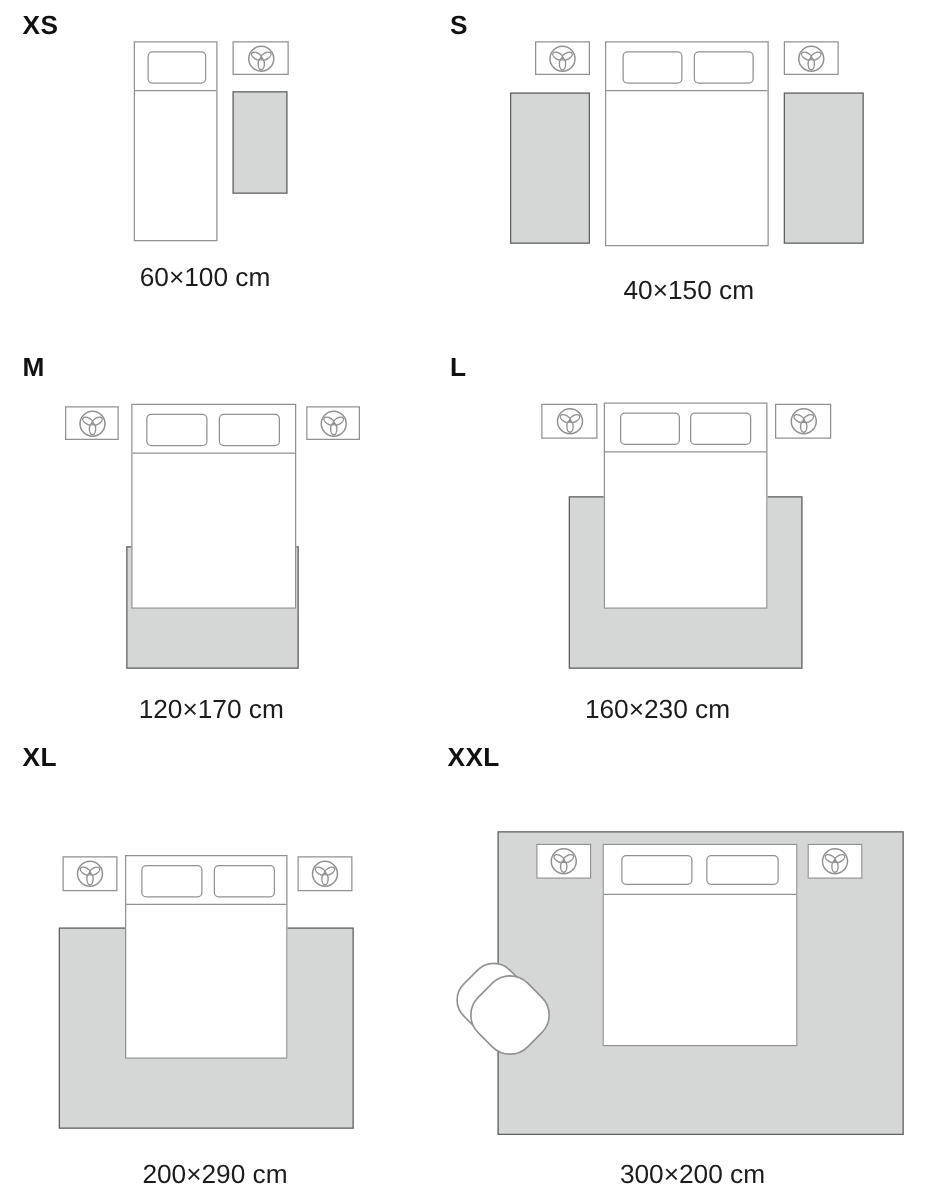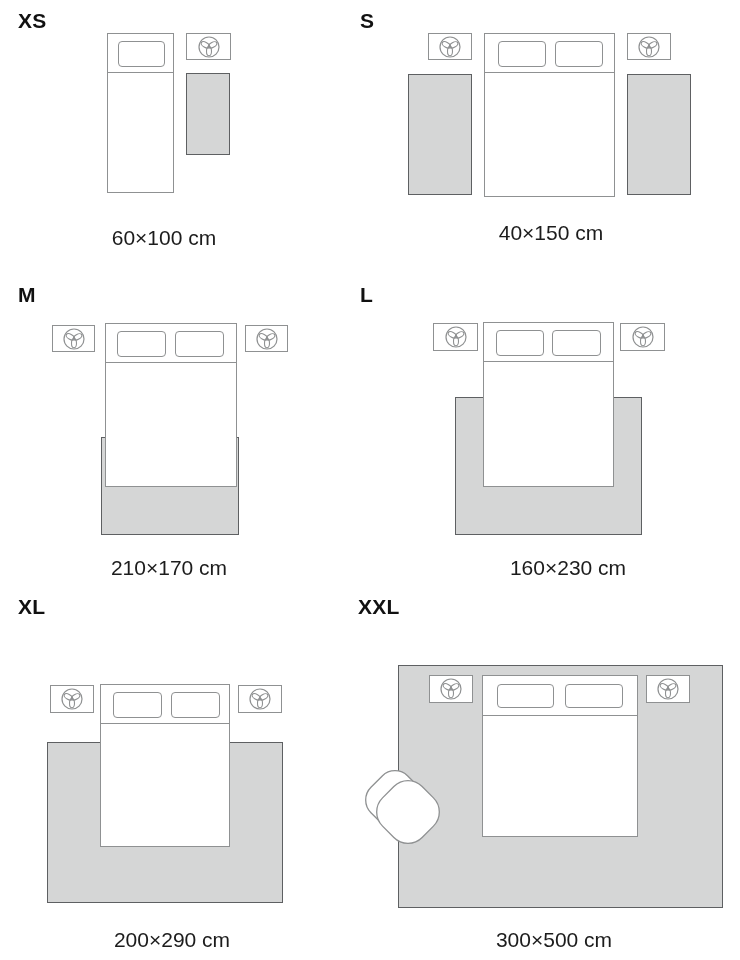--- a/index.html
+++ b/index.html
@@ -58,21 +58,21 @@
         <g fill="none" stroke="#8f9192" stroke-width="1.1">
           <ellipse cx="12" cy="7.8" rx="2.5" ry="4.6" transform="rotate(180 12 12)"></ellipse>
           <ellipse cx="12" cy="7.8" rx="2.5" ry="4.6" transform="rotate(60 12 12)"></ellipse>
           <ellipse cx="12" cy="7.8" rx="2.5" ry="4.6" transform="rotate(-60 12 12)"></ellipse>
         </g>
       </svg>
     </div>
 
     <div class="rug" style="left:186px;top:73px;width:44px;height:82px"></div>
 
-    <div class="caption" style="left:64px;top:226px">60×100 cm</div>
+    <div class="caption" style="left:64px;top:211px">60×100 cm</div>
   </section>
 
   
   <section class="panel">
     <div class="size-label" style="left:360px;top:10px">S</div>
 
     <div class="nightstand" style="left:428px;top:33px;width:44px;height:27px">
       <svg class="plant" width="24" height="24" viewBox="0 0 24 24">
         <circle cx="12" cy="12" r="10" fill="none" stroke="#8f9192" stroke-width="1.2"></circle>
         <g fill="none" stroke="#8f9192" stroke-width="1.1">
@@ -135,21 +135,21 @@
         <g fill="none" stroke="#8f9192" stroke-width="1.1">
           <ellipse cx="12" cy="7.8" rx="2.5" ry="4.6" transform="rotate(180 12 12)"></ellipse>
           <ellipse cx="12" cy="7.8" rx="2.5" ry="4.6" transform="rotate(60 12 12)"></ellipse>
           <ellipse cx="12" cy="7.8" rx="2.5" ry="4.6" transform="rotate(-60 12 12)"></ellipse>
         </g>
       </svg>
     </div>
 
     <div class="rug" style="left:101px;top:437px;width:138px;height:98px"></div>
 
-    <div class="caption" style="left:69px;top:556px">210×170 cm</div>
+    <div class="caption" style="left:69px;top:556px">120×170 cm</div>
   </section>
 
   
   <section class="panel">
     <div class="size-label" style="left:360px;top:284px">L</div>
 
     <div class="nightstand" style="left:433px;top:323px;width:45px;height:28px">
       <svg class="plant" width="24" height="24" viewBox="0 0 24 24">
         <circle cx="12" cy="12" r="10" fill="none" stroke="#8f9192" stroke-width="1.2"></circle>
         <g fill="none" stroke="#8f9192" stroke-width="1.1">
@@ -173,21 +173,21 @@
         <g fill="none" stroke="#8f9192" stroke-width="1.1">
           <ellipse cx="12" cy="7.8" rx="2.5" ry="4.6" transform="rotate(180 12 12)"></ellipse>
           <ellipse cx="12" cy="7.8" rx="2.5" ry="4.6" transform="rotate(60 12 12)"></ellipse>
           <ellipse cx="12" cy="7.8" rx="2.5" ry="4.6" transform="rotate(-60 12 12)"></ellipse>
         </g>
       </svg>
     </div>
 
     <div class="rug" style="left:455px;top:397px;width:187px;height:138px"></div>
 
-    <div class="caption" style="left:468px;top:556px">160×230 cm</div>
+    <div class="caption" style="left:426px;top:556px">160×230 cm</div>
   </section>
 
   
   <section class="panel">
     <div class="size-label" style="left:18px;top:596px">XL</div>
 
     <div class="nightstand" style="left:50px;top:685px;width:44px;height:28px">
       <svg class="plant" width="24" height="24" viewBox="0 0 24 24">
         <circle cx="12" cy="12" r="10" fill="none" stroke="#8f9192" stroke-width="1.2"></circle>
         <g fill="none" stroke="#8f9192" stroke-width="1.1">
@@ -254,16 +254,16 @@
           <ellipse cx="12" cy="7.8" rx="2.5" ry="4.6" transform="rotate(-60 12 12)"></ellipse>
         </g>
       </svg>
     </div>
 
     <svg class="armchair" style="left:358px;top:762px" width="88" height="88" viewBox="0 0 88 88">
       <rect x="11" y="12" width="52" height="52" rx="18" transform="rotate(45 37 38)" fill="#ffffff" stroke="#8f9192" stroke-width="1.3"></rect>
       <rect x="22" y="22" width="56" height="56" rx="20" transform="rotate(45 50 50)" fill="#ffffff" stroke="#8f9192" stroke-width="1.3"></rect>
     </svg>
 
-    <div class="caption" style="left:454px;top:928px">300×500 cm</div>
+    <div class="caption" style="left:454px;top:928px">300×200 cm</div>
   </section>
 
 </div>
 
 </body></html>

